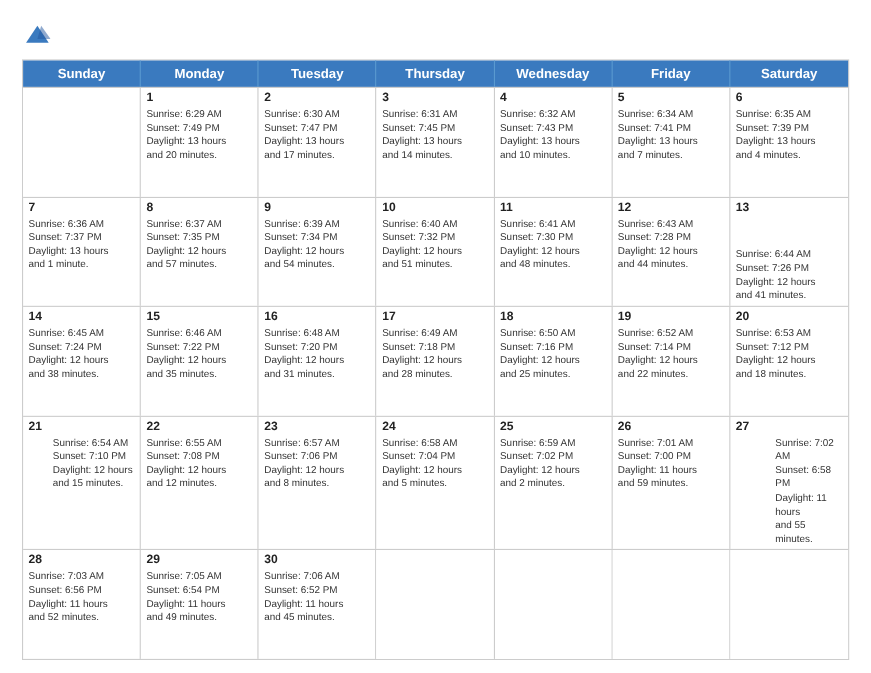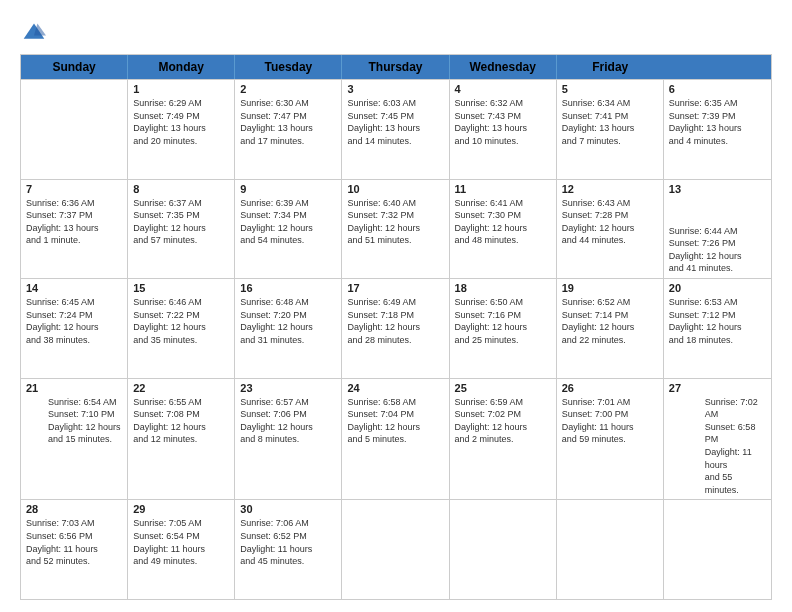--- a/index.html
+++ b/index.html
@@ -59,21 +59,21 @@
       display: flex;
       flex-direction: column;
       border: 1px solid #ccc;
     }
     .cal-header-row {
       display: grid;
       grid-template-columns: repeat(7, 1fr);
       background: #3a7abf;
     }
     .cal-header-cell {
-      color: #000000;
+      color: #ffffff;
       font-size: 12px;
       font-weight: bold;
       text-align: center;
       padding: 5px 2px;
       border-right: 1px solid #5a9ad0;
     }
     .cal-header-cell:last-child { border-right: none; }
     .cal-body {
       flex: 1;
       display: flex;
@@ -131,41 +131,42 @@
   </div>
 
   <div class="calendar">
     <div class="cal-header-row">
     <div class="cal-header-cell">Sunday</div>
         <div class="cal-header-cell">Monday</div>
         <div class="cal-header-cell">Tuesday</div>
         <div class="cal-header-cell">Thursday</div>
         <div class="cal-header-cell">Wednesday</div>
         <div class="cal-header-cell">Friday</div>
+        <div class="cal-header-cell">Saturday</div>
       </div>
     <div class="cal-body">
     <div class="cal-row">
           <div class="cal-cell empty"></div>
           <div class="cal-cell">
             <div class="day-num">1</div>
             <div class="day-info" style="white-space: pre-line;">Sunrise: 6:29 AM
 Sunset: 7:49 PM
 Daylight: 13 hours
 and 20 minutes.</div>
           </div>
           <div class="cal-cell">
             <div class="day-num">2</div>
             <div class="day-info" style="white-space: pre-line;">Sunrise: 6:30 AM
 Sunset: 7:47 PM
 Daylight: 13 hours
 and 17 minutes.</div>
           </div>
           <div class="cal-cell">
             <div class="day-num">3</div>
-            <div class="day-info" style="white-space: pre-line;">Sunrise: 6:03 AM
+            <div class="day-info" style="white-space: pre-line;">Sunrise: 6:31 AM
 Sunset: 7:45 PM
 Daylight: 13 hours
 and 14 minutes.</div>
           </div>
           <div class="cal-cell">
             <div class="day-num">4</div>
             <div class="day-info" style="white-space: pre-line;">Sunrise: 6:32 AM
 Sunset: 7:43 PM
 Daylight: 13 hours
 and 10 minutes.</div>

